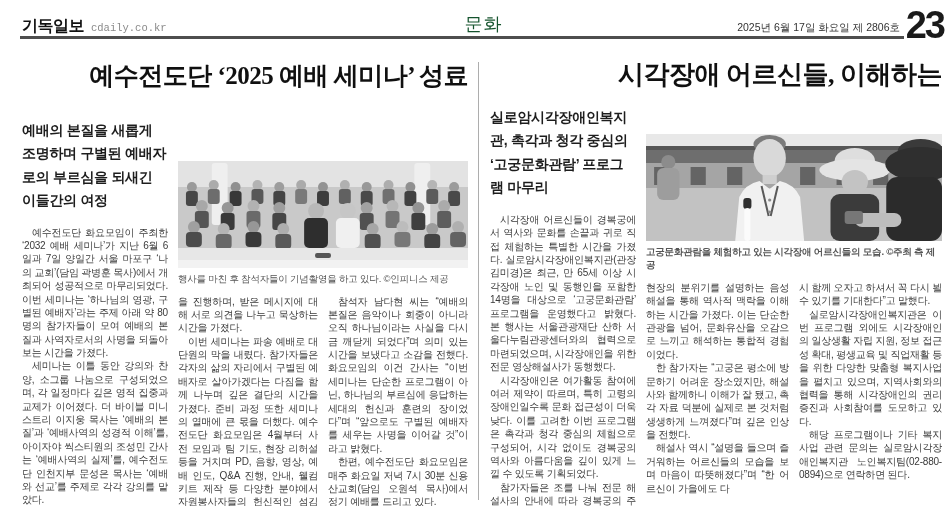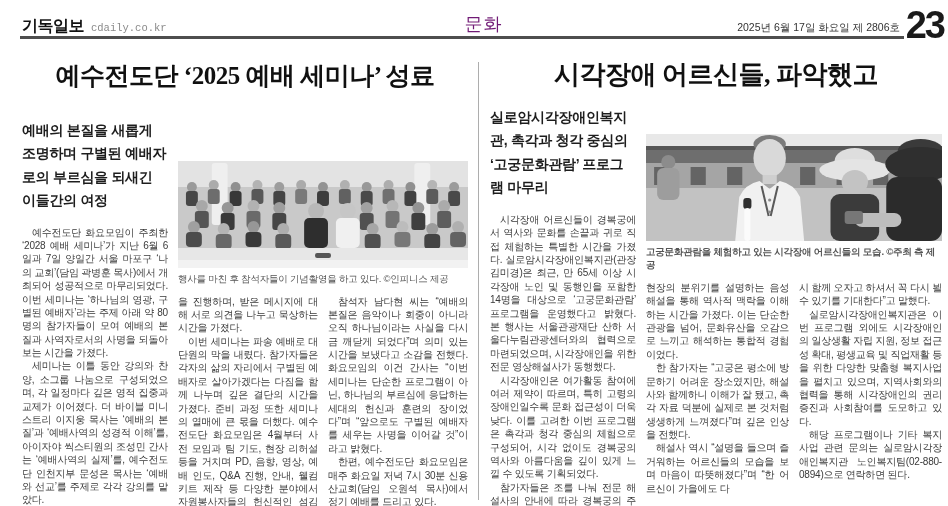--- a/index.html
+++ b/index.html
@@ -8,34 +8,34 @@
   body {
     width:948px; height:506px; overflow:hidden; position:relative;
     font-family:"Liberation Sans","DejaVu Sans",sans-serif; color:#2c2c2c;
   }
   .page { position:relative; width:948px; height:506px; background:#fff; overflow:hidden; }
 
   
   .masthead { position:absolute; left:22px; top:16px; display:flex; align-items:baseline; gap:7px; }
   .brand { font-size:16px; font-weight:800; color:#111; letter-spacing:-0.5px; }
   .brand-url { font-size:10.5px; color:#8a8a8a;font-family:Liberation Mono, monospace; }
-  .section-title { position:absolute; left:0; right:0; top:12px; text-align:center; font-size:18px; font-weight:500; color:#701a75; letter-spacing:1px;padding-left:19px; }
+  .section-title { position:absolute; left:0; right:0; top:12px; text-align:center; font-size:18px; font-weight:500; color:#14532d; letter-spacing:1px;padding-left:19px; }
   .date-issue { position:absolute; right:48px; top:21px; font-size:10.5px; color:#333; }
   .page-number { position:absolute; right:4px; top:4px; font-size:38px; font-weight:700; color:#1a1a1a; letter-spacing:-2px; }
   .header-rule { position:absolute; left:20px; top:36px; width:884px; height:3px; background:#4e4e4e; }
 
   
   .article { position:absolute; top:54px; }
   .article-left  { left:22px;  width:446px; }
   .article-right { left:490px; width:452px; }
   .divider { position:absolute; left:478px; top:62px; height:438px; width:1px; background:#adadad; }
 
   h1.headline {
     font-family:"Liberation Serif","DejaVu Serif",serif;
-    font-weight:700; color:#101010; text-align:center;
+    font-weight:700; color:#101010; text-align:right;
     letter-spacing:-0.5px; line-height:1.3;
   }
   .article-left  h1.headline { font-size:25px; margin:6px 0 26px 0; }
   .article-right h1.headline { font-size:26px; margin:4px 0 14px 0; }
 
   .cols { display:flex; gap:10px; align-items:flex-start; }
   .col-first { flex:0 0 146px; }
   .col-rest  { flex:1 1 auto; }
   .article-right .col-rest .cols-inner { gap:10px; }
   .cols-inner { display:flex; gap:10px; align-items:flex-start; }
@@ -71,21 +71,21 @@
   <div class="header-rule"></div>
 
   <div class="divider"></div>
 
   <div class="article article-left">
     <h1 class="headline">예수전도단 ‘2025 예배 세미나’ 성료</h1>
     <div class="cols">
       <div class="col-first">
         <div class="subhead">예배의 본질을 새롭게 조명하며 구별된 예배자로의 부르심을 되새긴 이들간의 여정</div>
         <div class="coltext">
-            <p>예수전도단 화요모임이 주최한 ‘2028 예배 세미나’가 지난 6월 6일과 7일 양일간 서울 마포구 ‘나의 교회’(담임 곽병훈 목사)에서 개최되어 성공적으로 마무리되었다. 이번 세미나는 ‘하나님의 영광, 구별된 예배자’라는 주제 아래 약 80명의 참가자들이 모여 예배의 본질과 사역자로서의 사명을 되돌아보는 시간을 가졌다.</p>
+            <p>예수전도단 화요모임이 주최한 ‘2032 예배 세미나’가 지난 6월 6일과 7일 양일간 서울 마포구 ‘나의 교회’(담임 곽병훈 목사)에서 개최되어 성공적으로 마무리되었다. 이번 세미나는 ‘하나님의 영광, 구별된 예배자’라는 주제 아래 약 80명의 참가자들이 모여 예배의 본질과 사역자로서의 사명을 되돌아보는 시간을 가졌다.</p>
             <p>세미나는 이틀 동안 강의와 찬양, 소그룹 나눔으로 구성되었으며, 각 일정마다 깊은 영적 집중과 교제가 이어졌다. 더 바이블 미니스트리 이지웅 목사는 ‘예배의 본질’과 ‘예배사역의 성경적 이해’를, 아이자야 씩스티원의 조성민 간사는 ‘예배사역의 실제’를, 예수전도단 인천지부 문성은 목사는 ‘예배와 선교’를 주제로 각각 강의를 맡았다.</p>
             <p>각 강의에 앞서 화요모임 찬양팀이 ‘예배는 하나님과의 만남’이라는 메시지를 담아 찬양을 인도했고, 참가자들은 자연스럽게 예배의 분위기 속으로 들어갈 수 있었다. 강의 후에는 조별로 모여 나눔</p>
           </div>
       </div>
       <div class="col-rest">
         <div class="photo-block">
           <div class="photo-frame">
             <svg viewBox="0 0 292 107" preserveAspectRatio="none">
               <rect width="292" height="107" fill="#c9c9c9"></rect>
               <rect width="292" height="26" fill="#e3e3e3"></rect>
@@ -183,21 +183,21 @@
               </div>
 
           </div>
         </div>
       </div>
     </div>
   </div>
 
   <div class="article article-right">
     <h1 class="headline">
-      <span>시각장애 어르신들, 파악했고</span><br>
+      <span>시각장애 어르신들, 이해하는</span><br>
     </h1>
     <div class="cols">
       <div class="col-first">
         <div class="subhead">실로암시각장애인복지관, 촉각과 청각 중심의 ‘고궁문화관람’ 프로그램 마무리</div>
         <div class="coltext">
             <p>시각장애 어르신들이 경복궁에서 역사와 문화를 손끝과 귀로 직접 체험하는 특별한 시간을 가졌다. 실로암시각장애인복지관(관장 김미경)은 최근, 만 65세 이상 시각장애 노인 및 동행인을 포함한 14명을 대상으로 ‘고궁문화관람’ 프로그램을 운영했다고 밝혔다. 본 행사는 서울관광재단 산하 서울다누림관광센터와의 협력으로 마련되었으며, 시각장애인을 위한 전문 영상해설사가 동행했다.</p>
             <p>시각장애인은 여가활동 참여에 여러 제약이 따르며, 특히 고령의 장애인일수록 문화 접근성이 더욱 낮다. 이를 고려한 이번 프로그램은 촉각과 청각 중심의 체험으로 구성되어, 시각 없이도 경복궁의 역사와 아름다움을 깊이 있게 느낄 수 있도록 기획되었다.</p>
             <p>참가자들은 조를 나눠 전문 해설사의 안내에 따라 경복궁의 주요 지점을 둘러보았다. 석조물과 건축물의 표면을 손끝으로 더듬으며 질감과 형태를 파악했고,</p>
           </div>
       </div>

